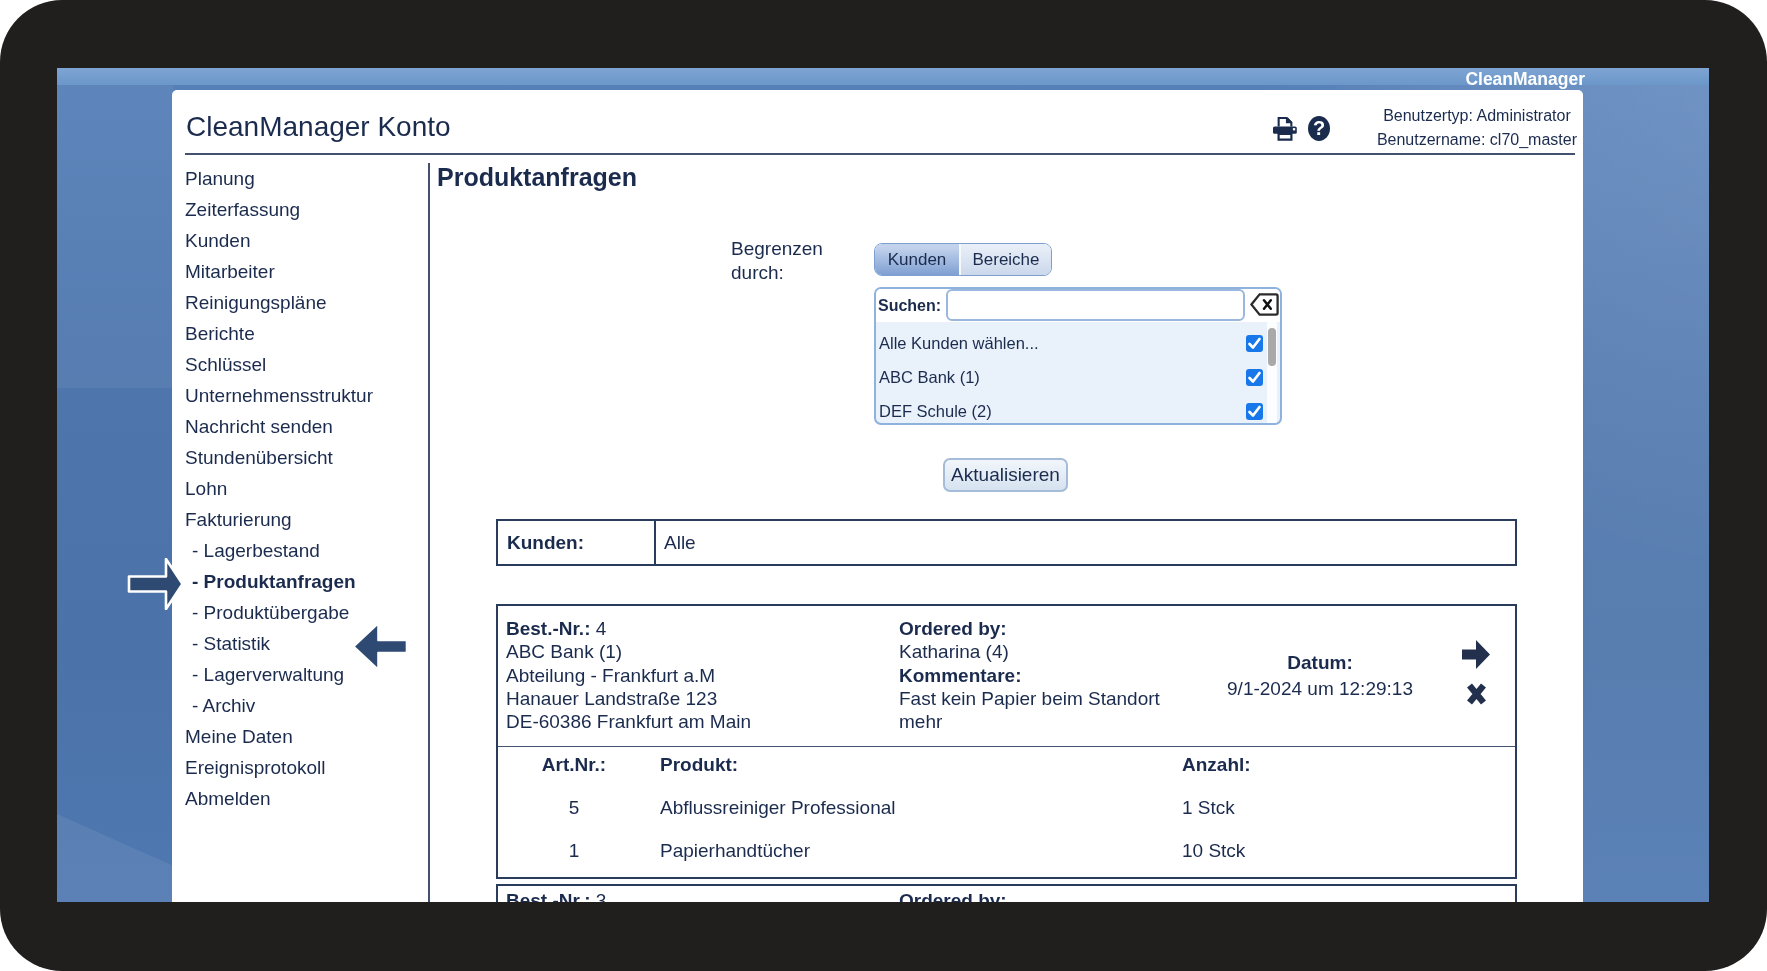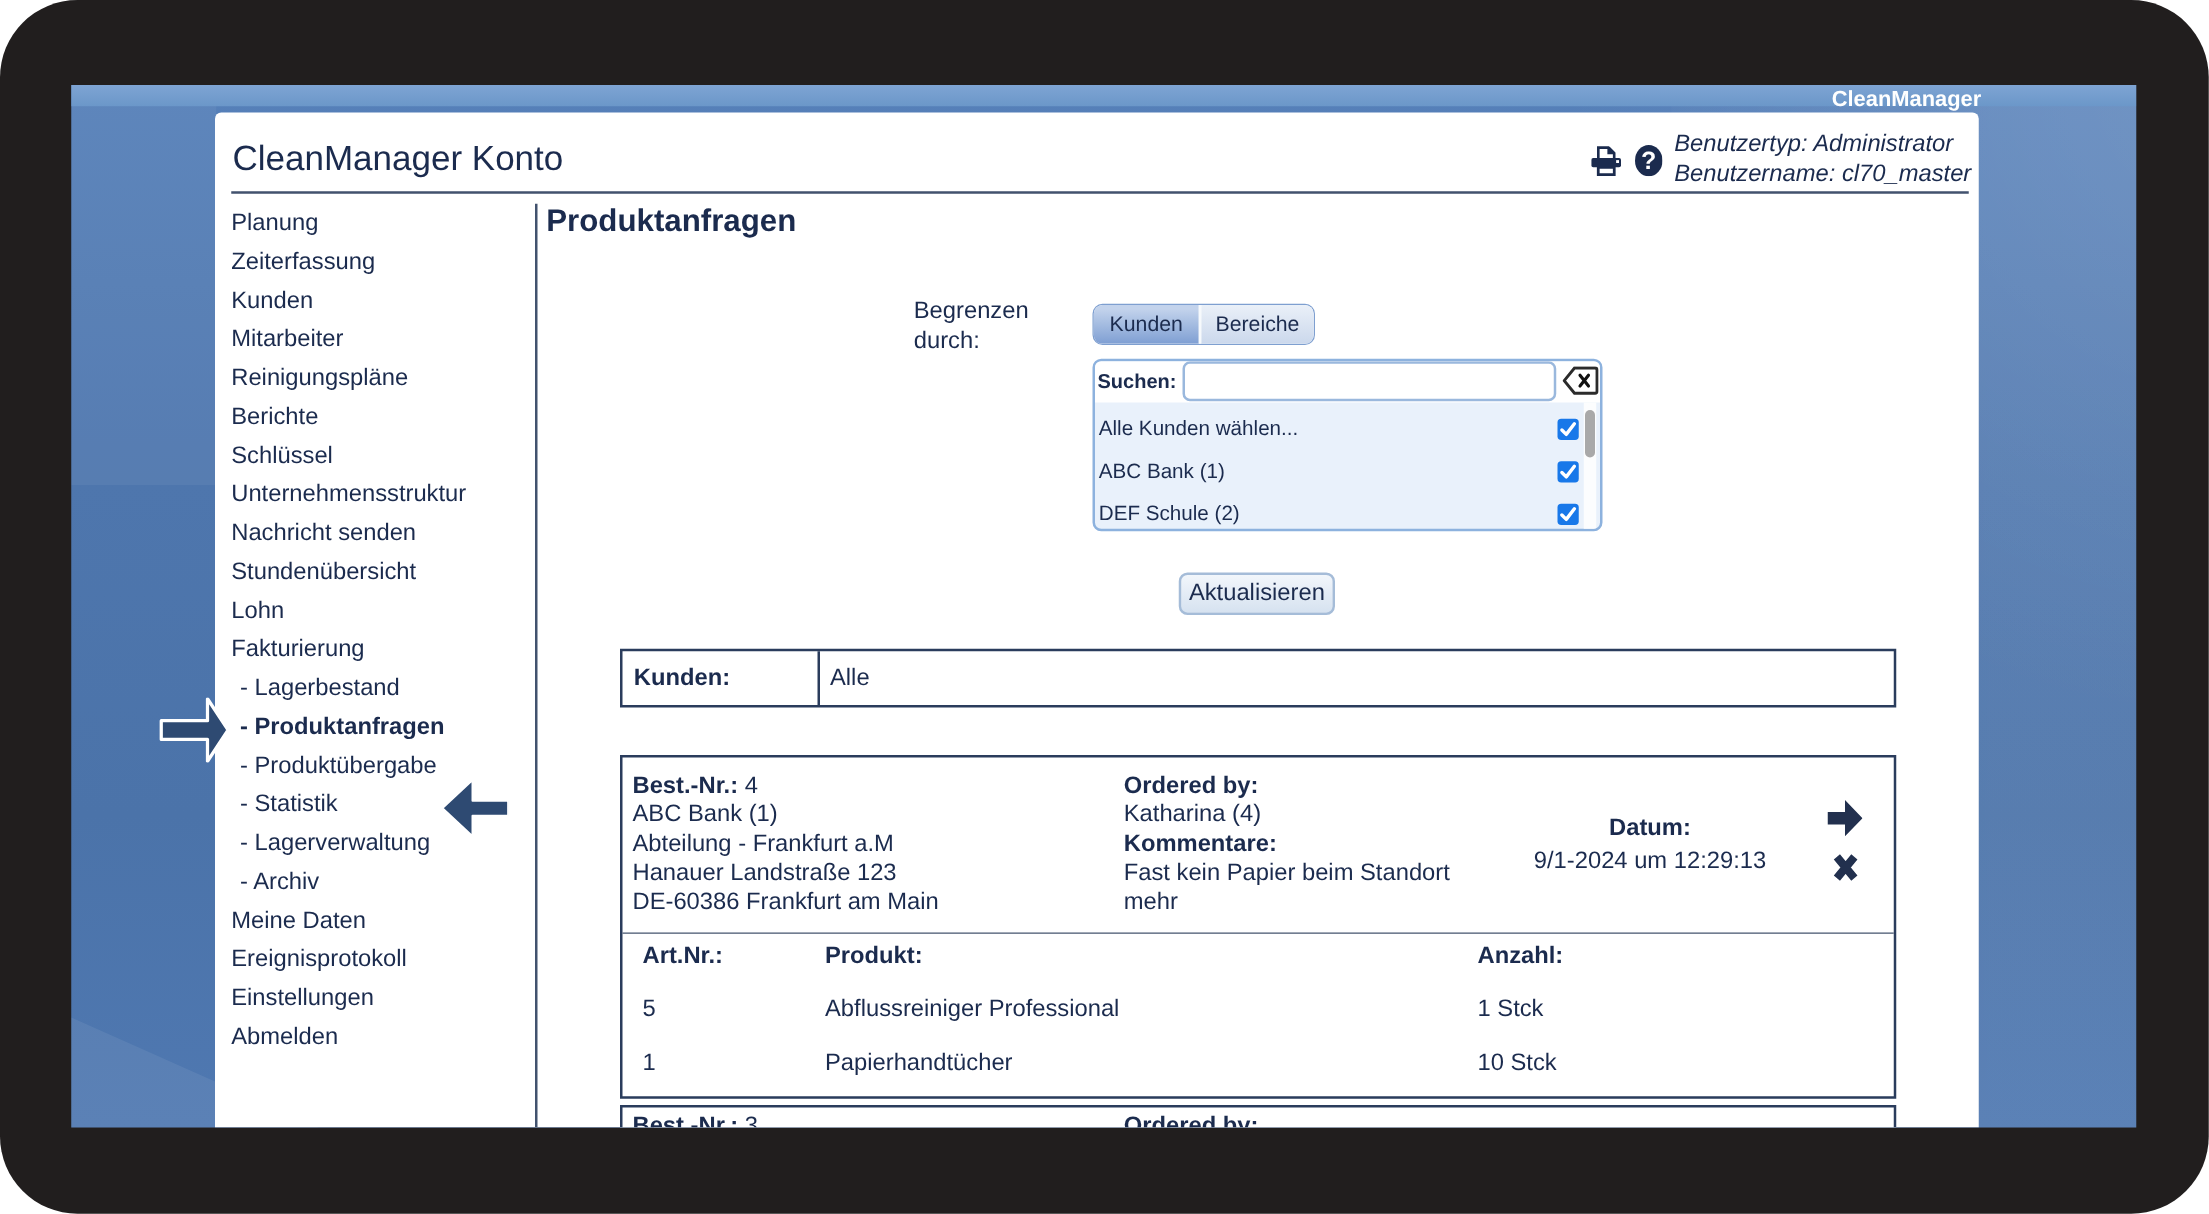--- a/index.html
+++ b/index.html
@@ -6,21 +6,21 @@
 .bezel{position:absolute;left:0;top:0;width:1767px;height:971px;background:#211e1e;border-radius:62px}
 .screen{position:absolute;left:57px;top:68px;width:1652px;height:834px;overflow:hidden;background:linear-gradient(90deg,rgba(255,255,255,0) 72%,rgba(255,255,255,.07) 93%),linear-gradient(180deg,#5680b9 0%,#4e76ad 38%,#4b73a9 70%,#4f78b1 100%)}
 .streak1{position:absolute;left:0;top:746px;width:1000px;height:600px;background:rgba(255,255,255,.07);transform:rotate(24deg);transform-origin:top left}
 .streak2{position:absolute;left:1280px;top:-60px;width:600px;height:900px;background:radial-gradient(circle at 75% 5%,rgba(255,255,255,.10),rgba(255,255,255,0) 55%)}
 .streak3{position:absolute;left:0;top:0;width:116px;height:320px;background:rgba(255,255,255,.05)}
 .topstrip{position:absolute;left:0;top:0;width:1652px;height:17px;background:linear-gradient(#7ea4d3,#6b97c9)}
 .cmlogo{position:absolute;top:0;right:124px;font-size:17.5px;line-height:22px;font-weight:bold;color:#fff}
 .panel{position:absolute;left:115px;top:22px;width:1411px;height:812px;background:#fff;border-radius:5px 5px 0 0;overflow:hidden}
 .title{position:absolute;left:14px;top:20px;font-size:28px;font-weight:normal;line-height:34px;white-space:nowrap}
 .hrule{position:absolute;left:13px;top:63px;width:1390px;height:2px;background:#42526e}
-.userinfo{position:absolute;right:6px;top:14px;text-align:left;font-size:19px;font-style:italic;line-height:24px;white-space:nowrap}
+.userinfo{position:absolute;right:6px;top:14px;text-align:center;font-size:16px;line-height:24px;white-space:nowrap}
 .icoprint{position:absolute;left:1101px;top:26px}
 .icohelp{position:absolute;left:1136px;top:26px}
 .sidebar{position:absolute;left:13px;top:73px;width:240px;font-size:19px;line-height:31px;white-space:nowrap}
 .sb-b{font-weight:bold}
 .sub{padding-left:7px}
 .vline{position:absolute;left:256px;top:73px;width:2px;height:739px;background:#42526e}
 .h2{position:absolute;left:265px;top:72px;font-size:25px;font-weight:bold;line-height:30px}
 .begrenzen{position:absolute;left:559px;top:147px;font-size:19px;line-height:24px}
 .tabs{position:absolute;left:702px;top:153px;width:178px;height:33px;border:1.5px solid #7e9fd0;border-radius:8px;overflow:hidden;display:flex}
 .tab1{width:84px;height:100%;background:linear-gradient(#c3d3ec 10%,#a8bfe2 45%,#7f9fd3);display:flex;align-items:center;justify-content:center;font-size:17px}
@@ -45,21 +45,21 @@
 .obox1{top:514px;height:275px}
 .obox2{top:794px;height:120px}
 .ocol{position:absolute;top:11px;line-height:23.3px;white-space:nowrap}
 .oc1{left:8px}
 .oc2{left:401px}
 .odat{position:absolute;left:712px;top:44px;width:220px;text-align:center;line-height:26px}
 .oarrow{position:absolute;left:964px;top:34px}
 .ox{position:absolute;left:968px;top:76px}
 .osep{position:absolute;left:0;top:140px;width:100%;height:1px;background:#44546e}
 .prow{position:absolute;line-height:24px}
-.pc1{left:16px;width:120px;text-align:left}
+.pc1{left:16px;width:120px;text-align:center}
 .pc2{left:162px}
 .pc3{left:684px;width:220px;text-align:left}
 b{font-weight:bold}
 </style></head>
 <body>
 <div class="bezel"></div>
 <div class="screen">
   <div class="streak1"></div>
     <div class="streak2"></div>
     <div class="streak3"></div>
@@ -97,21 +97,20 @@
       <div>Lohn</div>
       <div>Fakturierung</div>
       <div class="sub">- Lagerbestand</div>
       <div class="sub sb-b">- Produktanfragen</div>
       <div class="sub">- Produktübergabe</div>
       <div class="sub">- Statistik</div>
       <div class="sub">- Lagerverwaltung</div>
       <div class="sub">- Archiv</div>
       <div>Meine Daten</div>
       <div>Ereignisprotokoll</div>
-      <div>Einstellungen</div>
       <div>Abmelden</div>
     </div>
     <div class="vline"></div>
     <div class="h2">Produktanfragen</div>
     <div class="begrenzen">Begrenzen<br>durch:</div>
     <div class="tabs">
         <div class="tab1">Kunden</div>
         <div class="tab2">Bereiche</div>
       </div>
     <div class="spanel">

